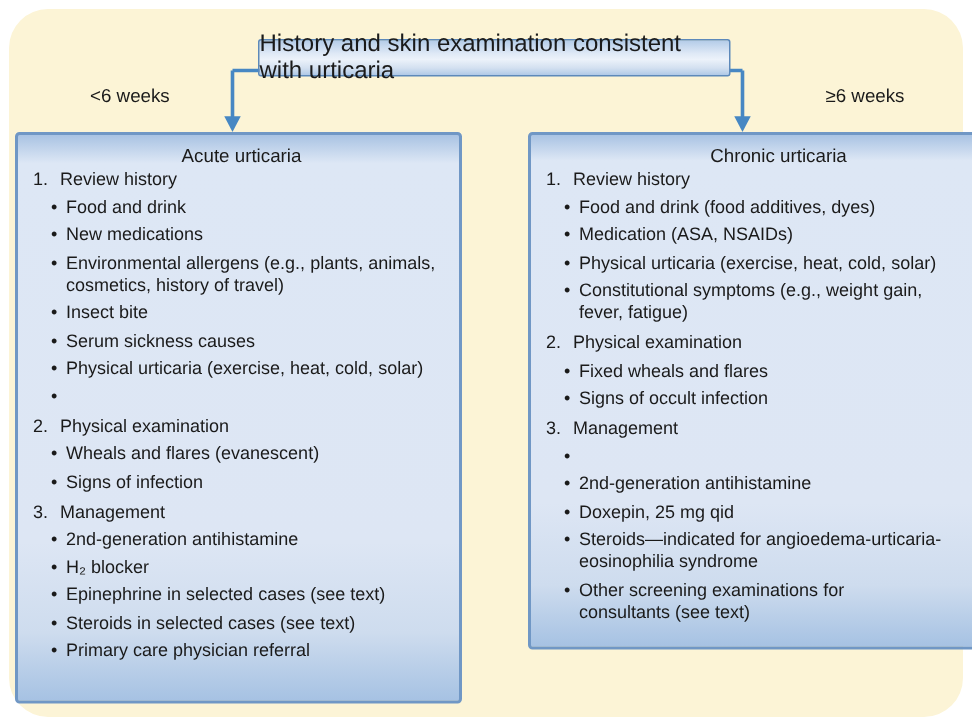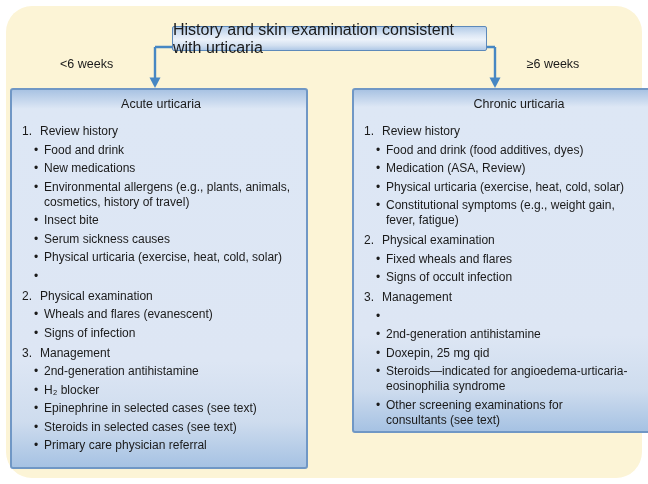--- a/index.html
+++ b/index.html
@@ -39,38 +39,38 @@
     justify-content: center;
     font-size: 16px;
     margin-top: 16px;
   }
   .branch-label {
     position: absolute;
     top: 57px;
     font-size: 12.5px;
   }
   .branch-label.left { left: 60px; width: 88px; text-align: left; }
-  .branch-label.right { left: 503px; width: 100px; text-align: center; }
+  .branch-label.right { left: 503px; width: 100px; text-align: right; }
   .flow-box {
     position: absolute;
     top: 88px;
     border: 2px solid #7097c5;
     border-radius: 3px;
     background: linear-gradient(180deg, #a9c3e3 0%, #dde7f5 5%, #dde6f4 72%, #cedcee 88%, #a6c2e3 100%);
     font-size: 12px;
     line-height: 15px;
     padding: 7px 6px 6px 10px;
     overflow: hidden;
   }
   .flow-box.left-box  { left: 10px;  width: 298px; height: 381px; }
   .flow-box.right-box { left: 352px; width: 330px; height: 345px; }
   .box-title {
     text-align: center;
     font-size: 12.5px;
-    margin-bottom: 12px;
+    margin-bottom: 0;
   }
   .section + .section { margin-top: 5px; }
   .sec-head {
     display: flex;
     margin-bottom: 3.5px;
   }
   .sec-num {
     width: 18px;
     flex: 0 0 18px;
   }
@@ -192,21 +192,21 @@
           <div class="sec-head">
             <span class="sec-num">1.</span>
             <span>Review history</span>
           </div>
           <div class="bullet">
             <span class="dot">•</span>
             <span class="btext">Food and drink (food additives, dyes)</span>
           </div>
           <div class="bullet">
             <span class="dot">•</span>
-            <span class="btext">Medication (ASA, Review)</span>
+            <span class="btext">Medication (ASA, NSAIDs)</span>
           </div>
           <div class="bullet">
             <span class="dot">•</span>
             <span class="btext">Physical urticaria (exercise, heat, cold, solar)</span>
           </div>
           <div class="bullet">
             <span class="dot">•</span>
             <span class="btext">Constitutional symptoms (e.g., weight gain,
 fever, fatigue)</span>
           </div>

